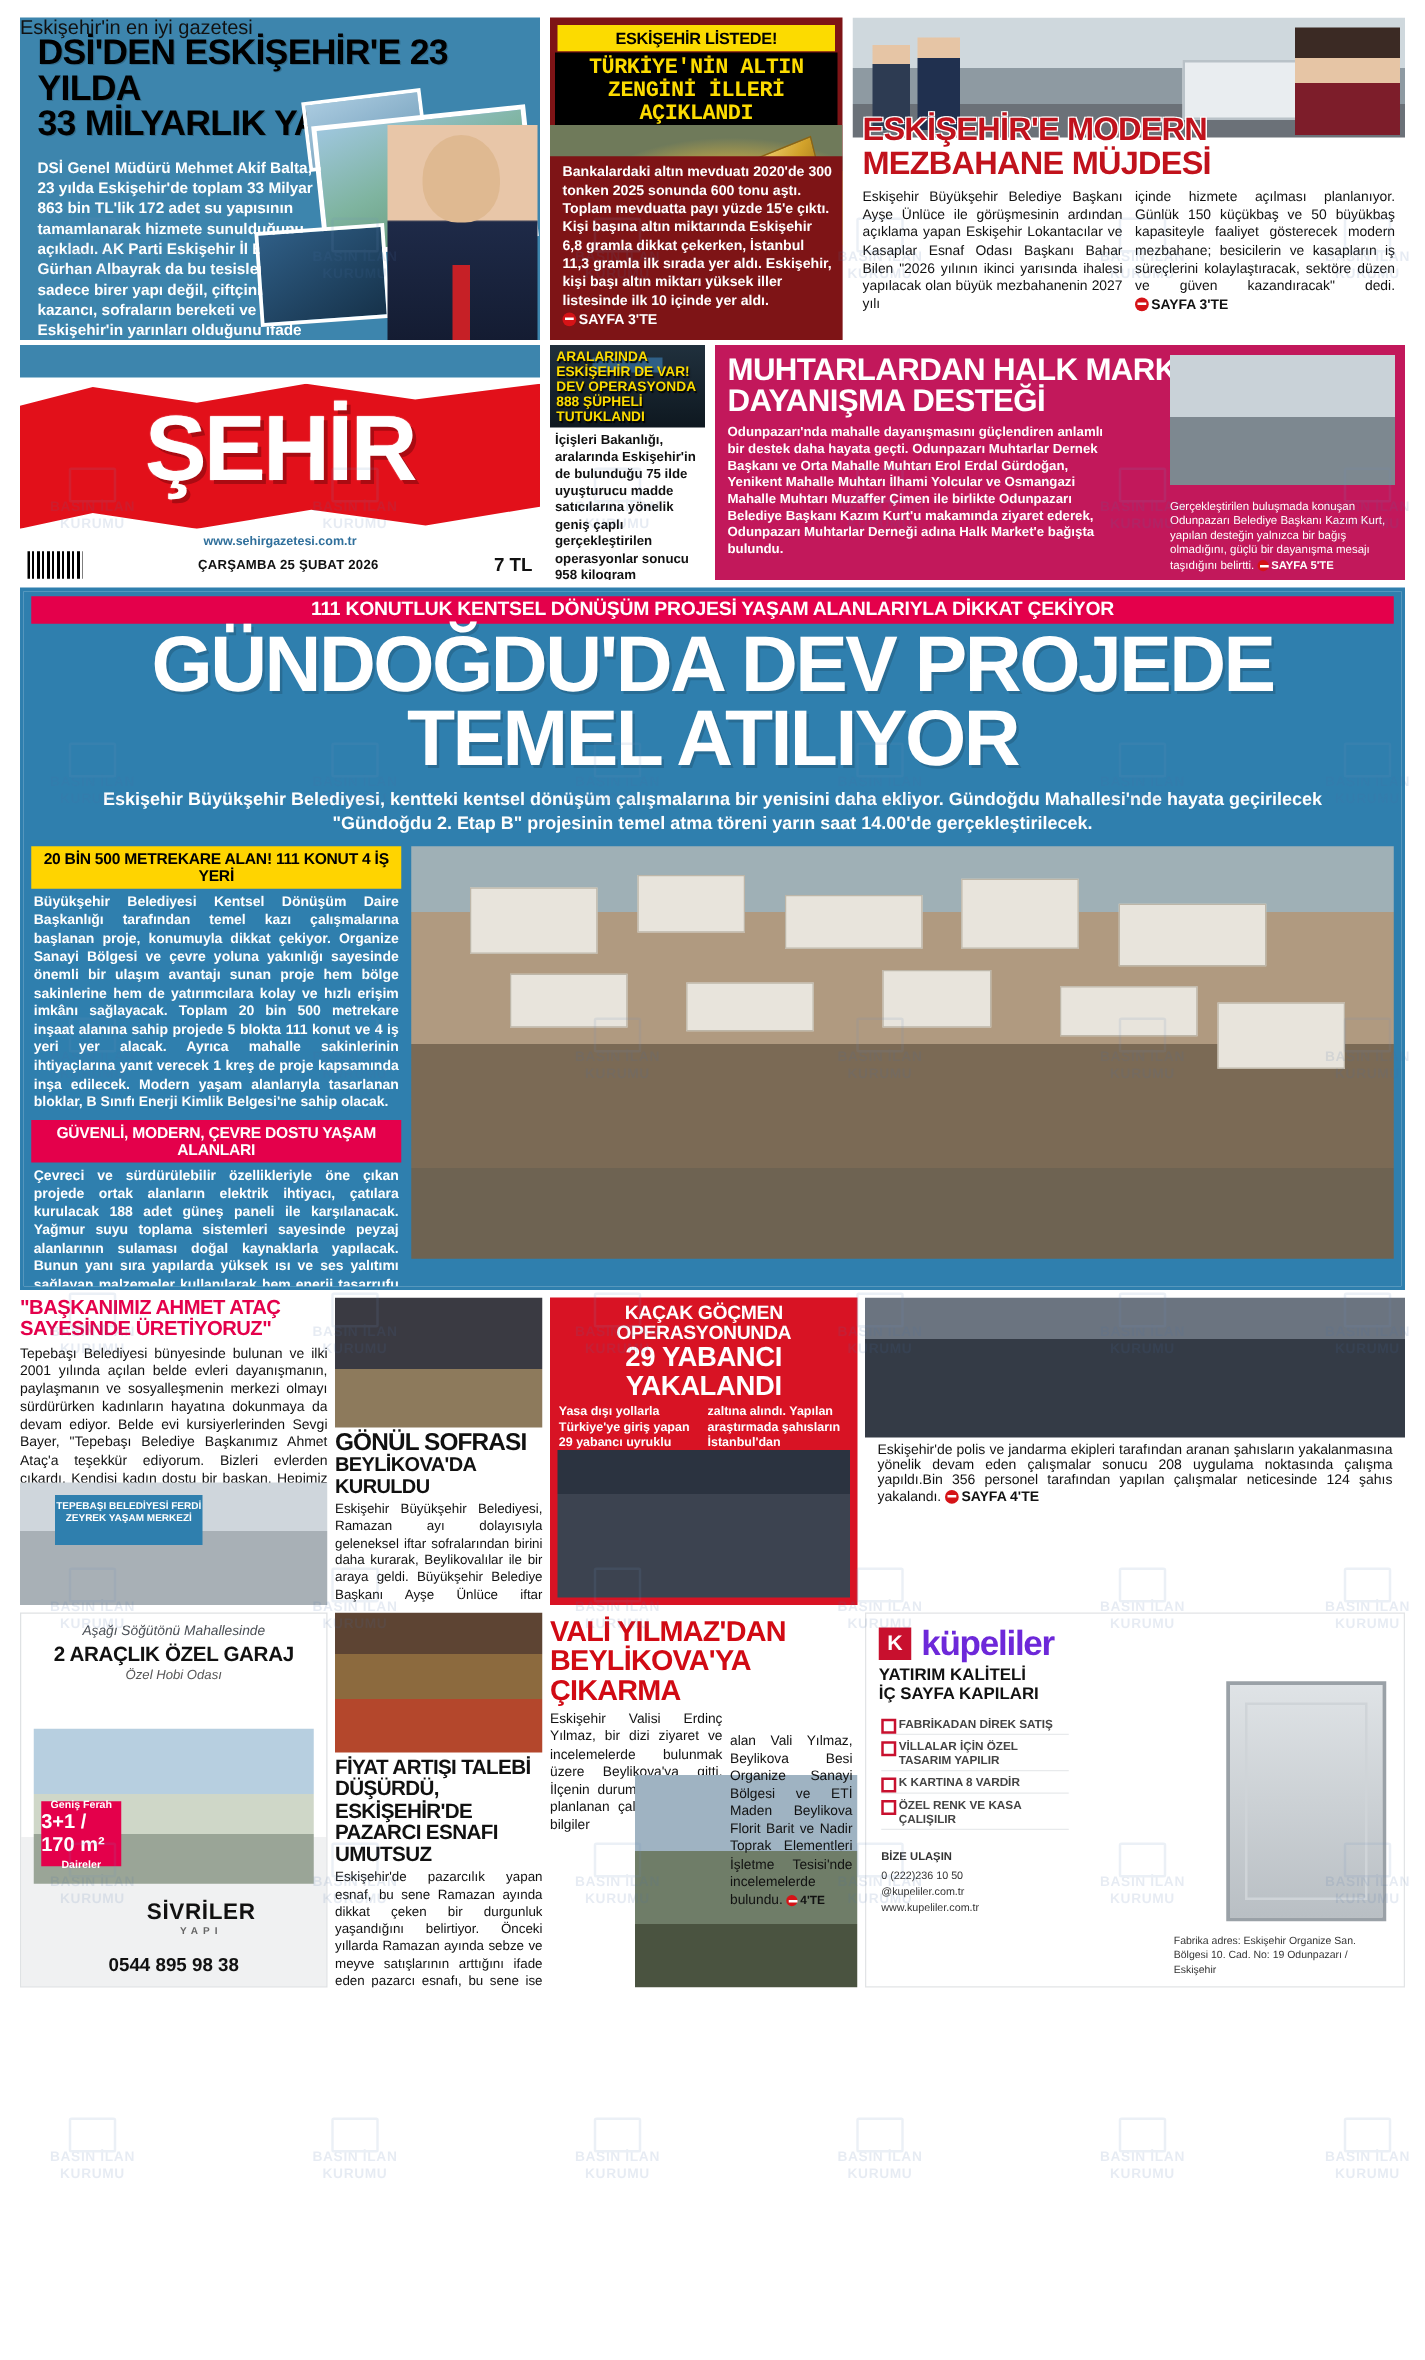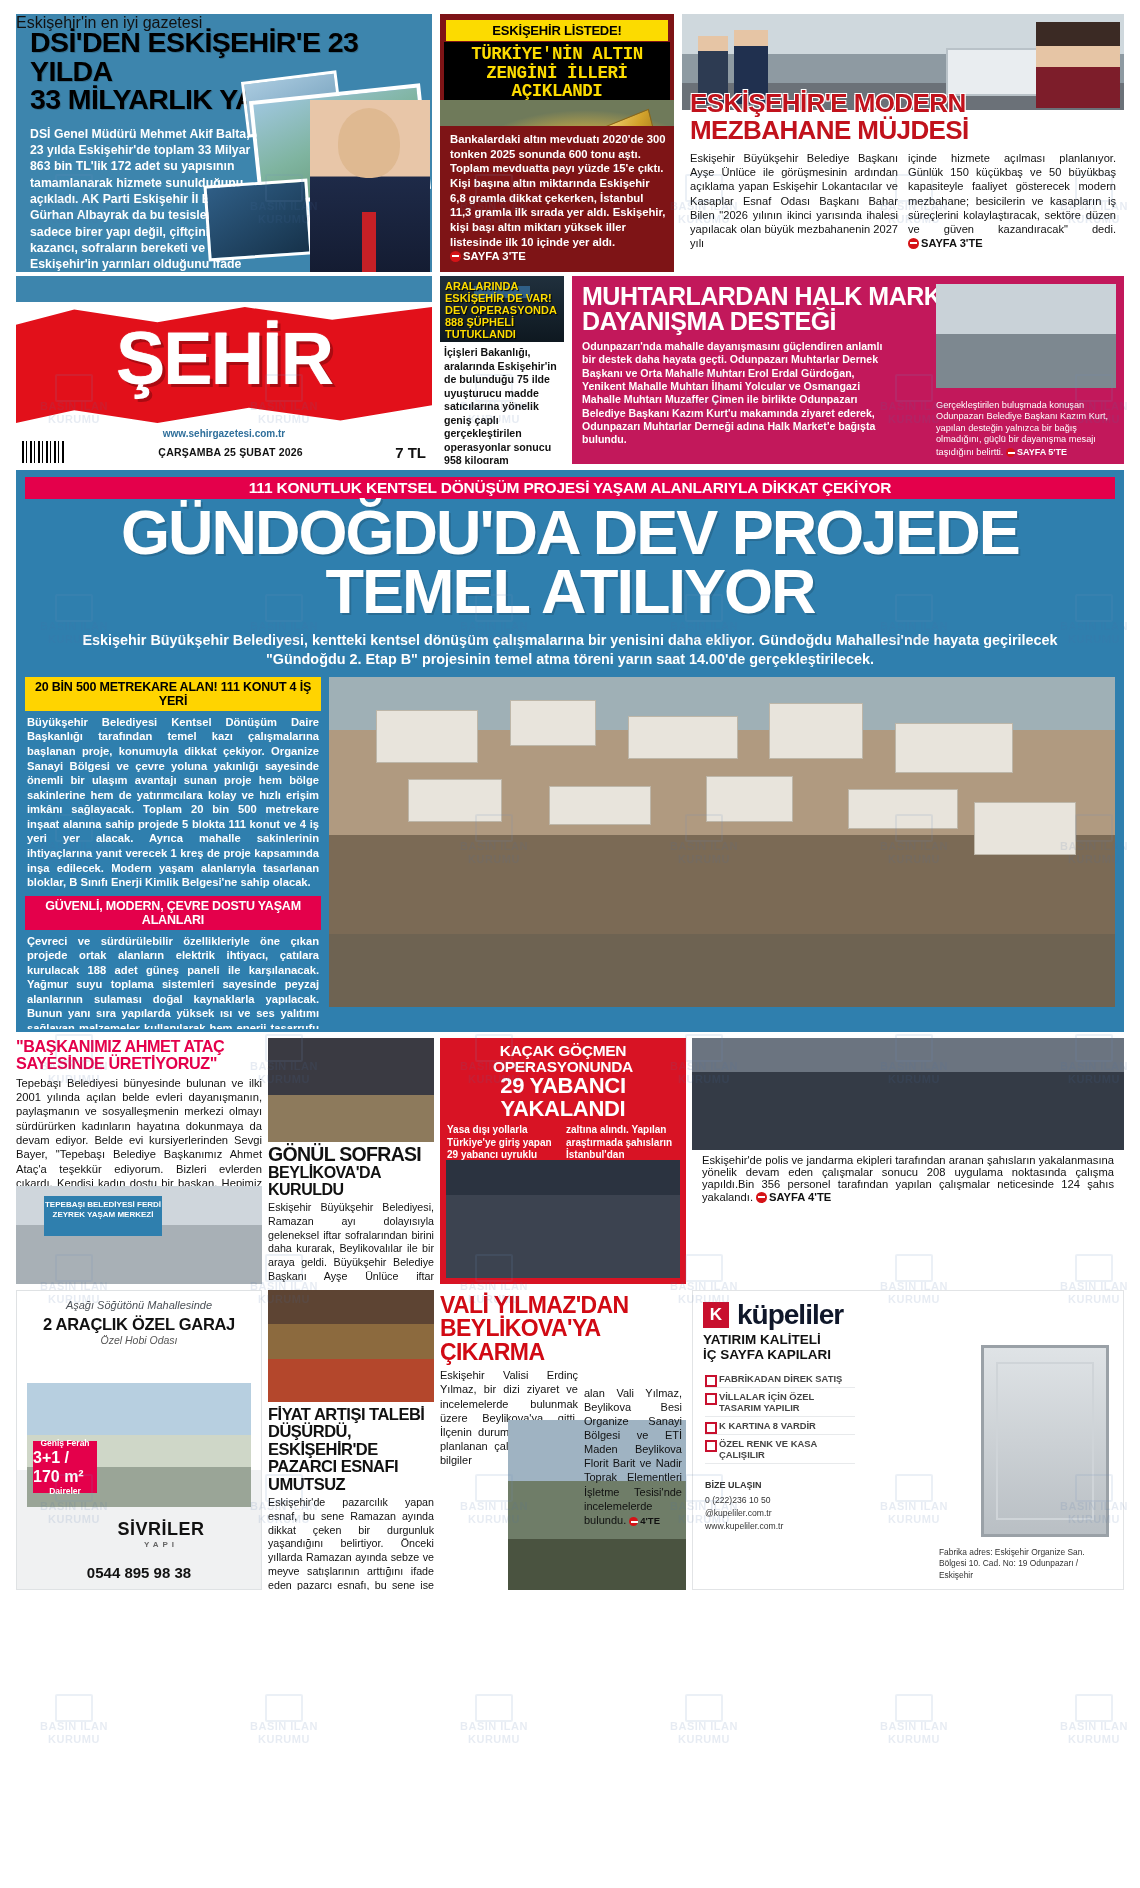--- a/index.html
+++ b/index.html
@@ -228,21 +228,21 @@
   #vali .hl{ color:#d10a14; font-weight:bold; font-size:23px; line-height:1.02;
      letter-spacing:-.6px; padding-top:4px;}
   #vali .txt{ padding-top:4px; font-size:11px; width:138px; }
   #vali .pic{ position:absolute; right:0; bottom:0; width:178px; height:170px;
      background:linear-gradient(180deg,#9fb3c2 0 36%,#6f7d68 36% 70%,#4a5340 70% 100%); }
 
   #kup{ left:692px; top:1290px; width:432px; height:300px; background:#fff; border:1px solid #e2e4e6;}
   #kup .brand{ display:flex; align-items:center; gap:8px; padding:8px 0 0 10px; }
   #kup .mark{ width:26px; height:26px; background:#c8102e; color:#fff; font-weight:bold;
      font-size:17px; display:flex; align-items:center; justify-content:center; }
-  #kup .bn{ color:#0f172a; font-weight:bold; font-size:28px; letter-spacing:-1px; }
+  #kup .bn{ color:#6d28d9; font-weight:bold; font-size:28px; letter-spacing:-1px; }
   #kup .sl{ padding:2px 0 0 10px; font-weight:bold; font-size:13.5px; line-height:1.08; }
   #kup ul{ list-style:none; padding:8px 0 0 12px; }
   #kup li{ font-size:9.4px; font-weight:bold; color:#444; padding:3px 0 3px 14px; position:relative;
      border-bottom:1px solid #e8eaec; width:150px;}
   #kup li:before{ content:""; position:absolute; left:0; top:5px; width:8px; height:8px;
      border:2px solid #c8102e; }
   #kup .door{ position:absolute; right:14px; top:54px; width:128px; height:192px;
      background:linear-gradient(180deg,#dfe3e6,#b9bfc4); border:3px solid #9aa1a7; }
   #kup .door:after{ content:""; position:absolute; left:12px; top:14px; right:12px; bottom:14px;
      border:2px solid #cfd4d8; }

